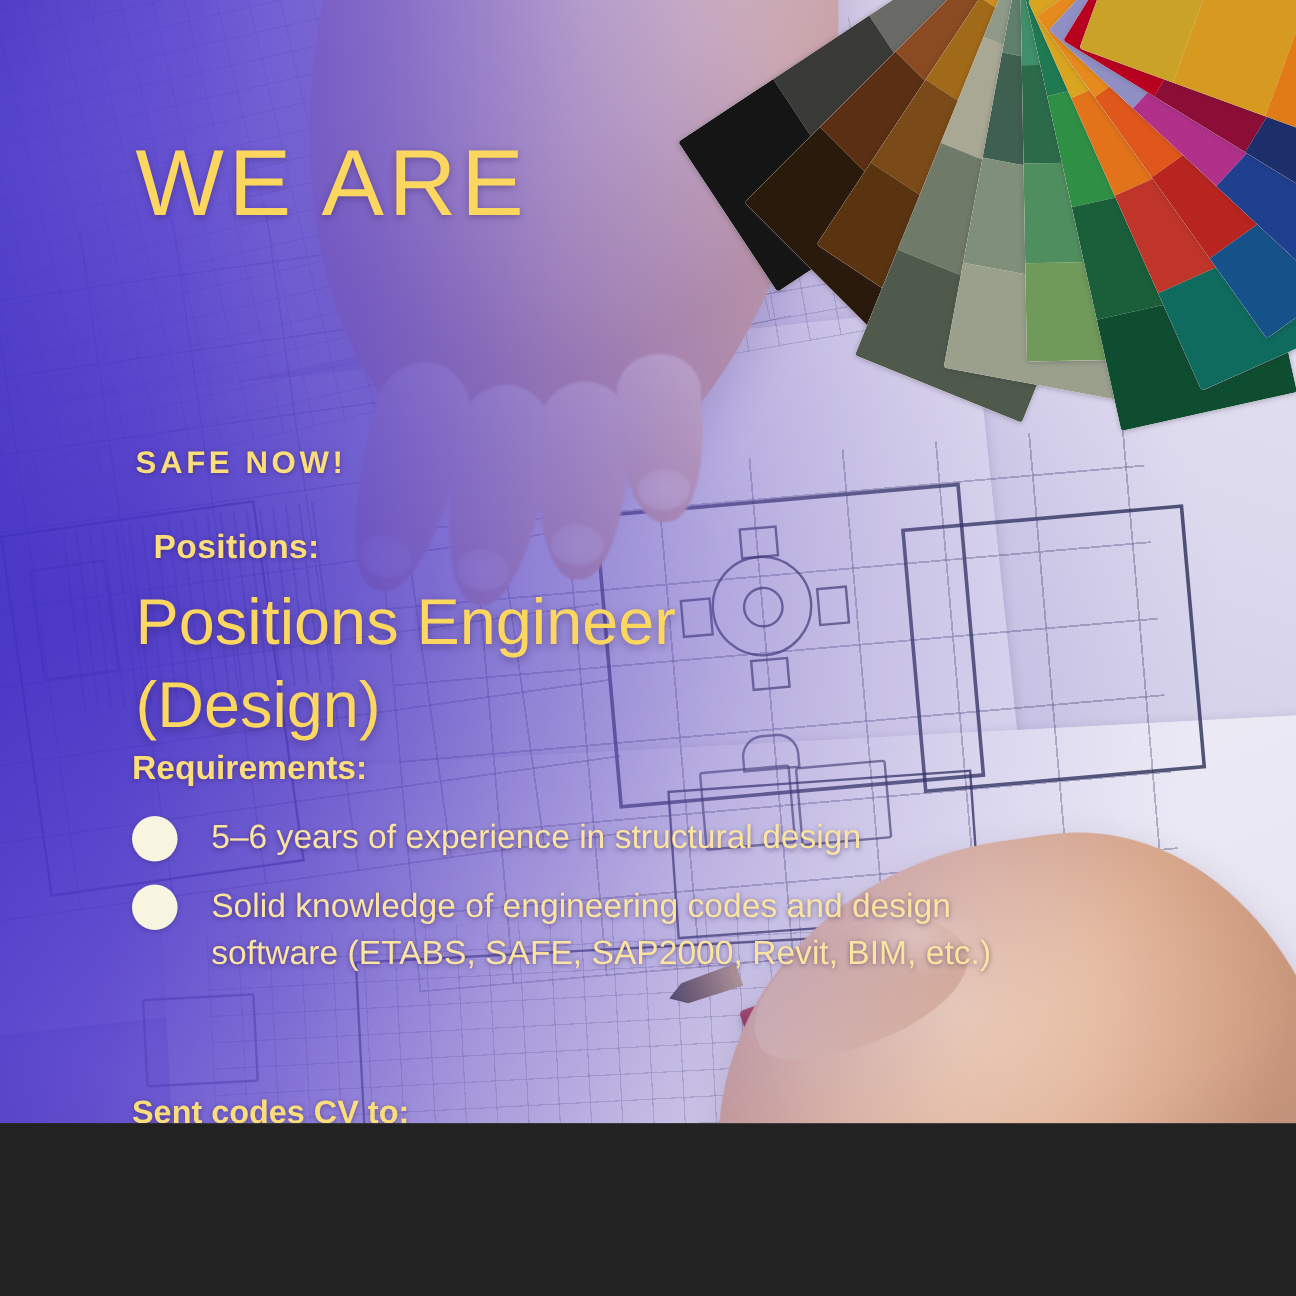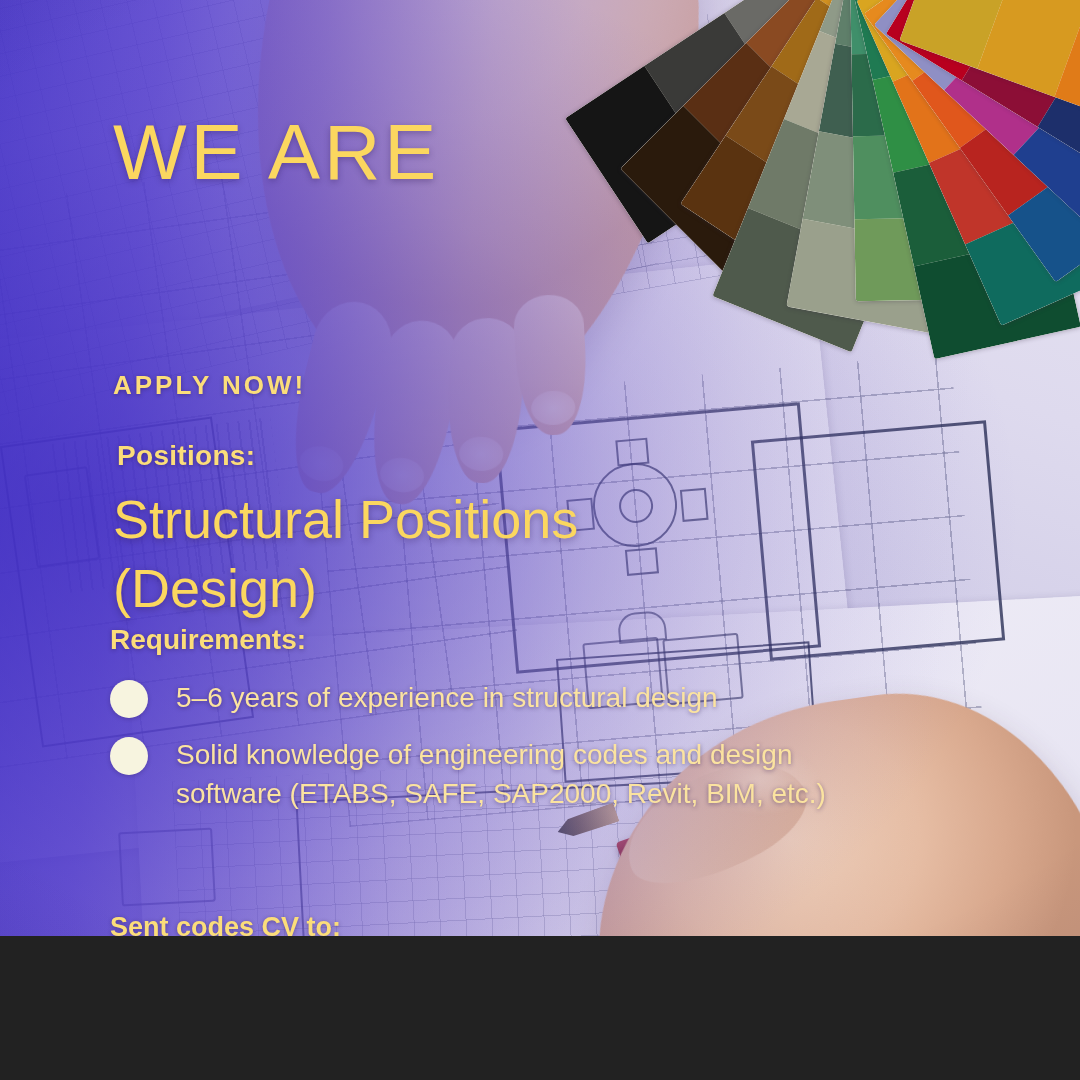--- a/index.html
+++ b/index.html
@@ -222,21 +222,21 @@
     color:#FBD75F; line-height:1;
     text-shadow: 0 2px 8px rgba(40,20,80,.35);
   }
   .apply-now {
     position:absolute; left:113px; top:370px;
     font-size:26px; font-weight:700; letter-spacing:3px;
     color:#FBDD7A;
     text-shadow: 0 1px 4px rgba(40,20,80,.45);
   }
   .positions-label {
-    position:absolute; left:117px; top:440px;
+    position:absolute; left:128px; top:440px;
     font-size:28px; font-weight:700; letter-spacing:.3px;
     color:#FBDD7A;
     text-shadow: 0 1px 4px rgba(40,20,80,.45);
   }
   .job-title {
     position:absolute; left:113px; top:485px; width:640px;
     font-size:54px; font-weight:400; line-height:1.28;
     color:#FBD75F;
     text-shadow: 0 2px 7px rgba(40,20,80,.4);
   }
@@ -415,24 +415,24 @@
 
   <div class="logo">
     <div class="logo-dots"></div>
     <div class="logo-text">ACE</div>
   </div>
 
   <div class="content">
 
     <div class="we-are">WE ARE</div>
 
-    <div class="apply-now">APPLY NOW!</div>
+    <div class="apply-now">SAFE NOW!</div>
 
     <div class="positions-label">Positions:</div>
-    <div class="job-title">Structural Positions (Design)</div>
+    <div class="job-title">Positions Engineer (Design)</div>
 
     <div class="req-label">Requirements:</div>
 
     <div class="req-list" id="req-list">
         <div class="req-item">
           <span class="req-bullet"></span>
           <span class="req-text">5–6 years of experience in structural design</span>
         </div>
         <div class="req-item">
           <span class="req-bullet"></span>

